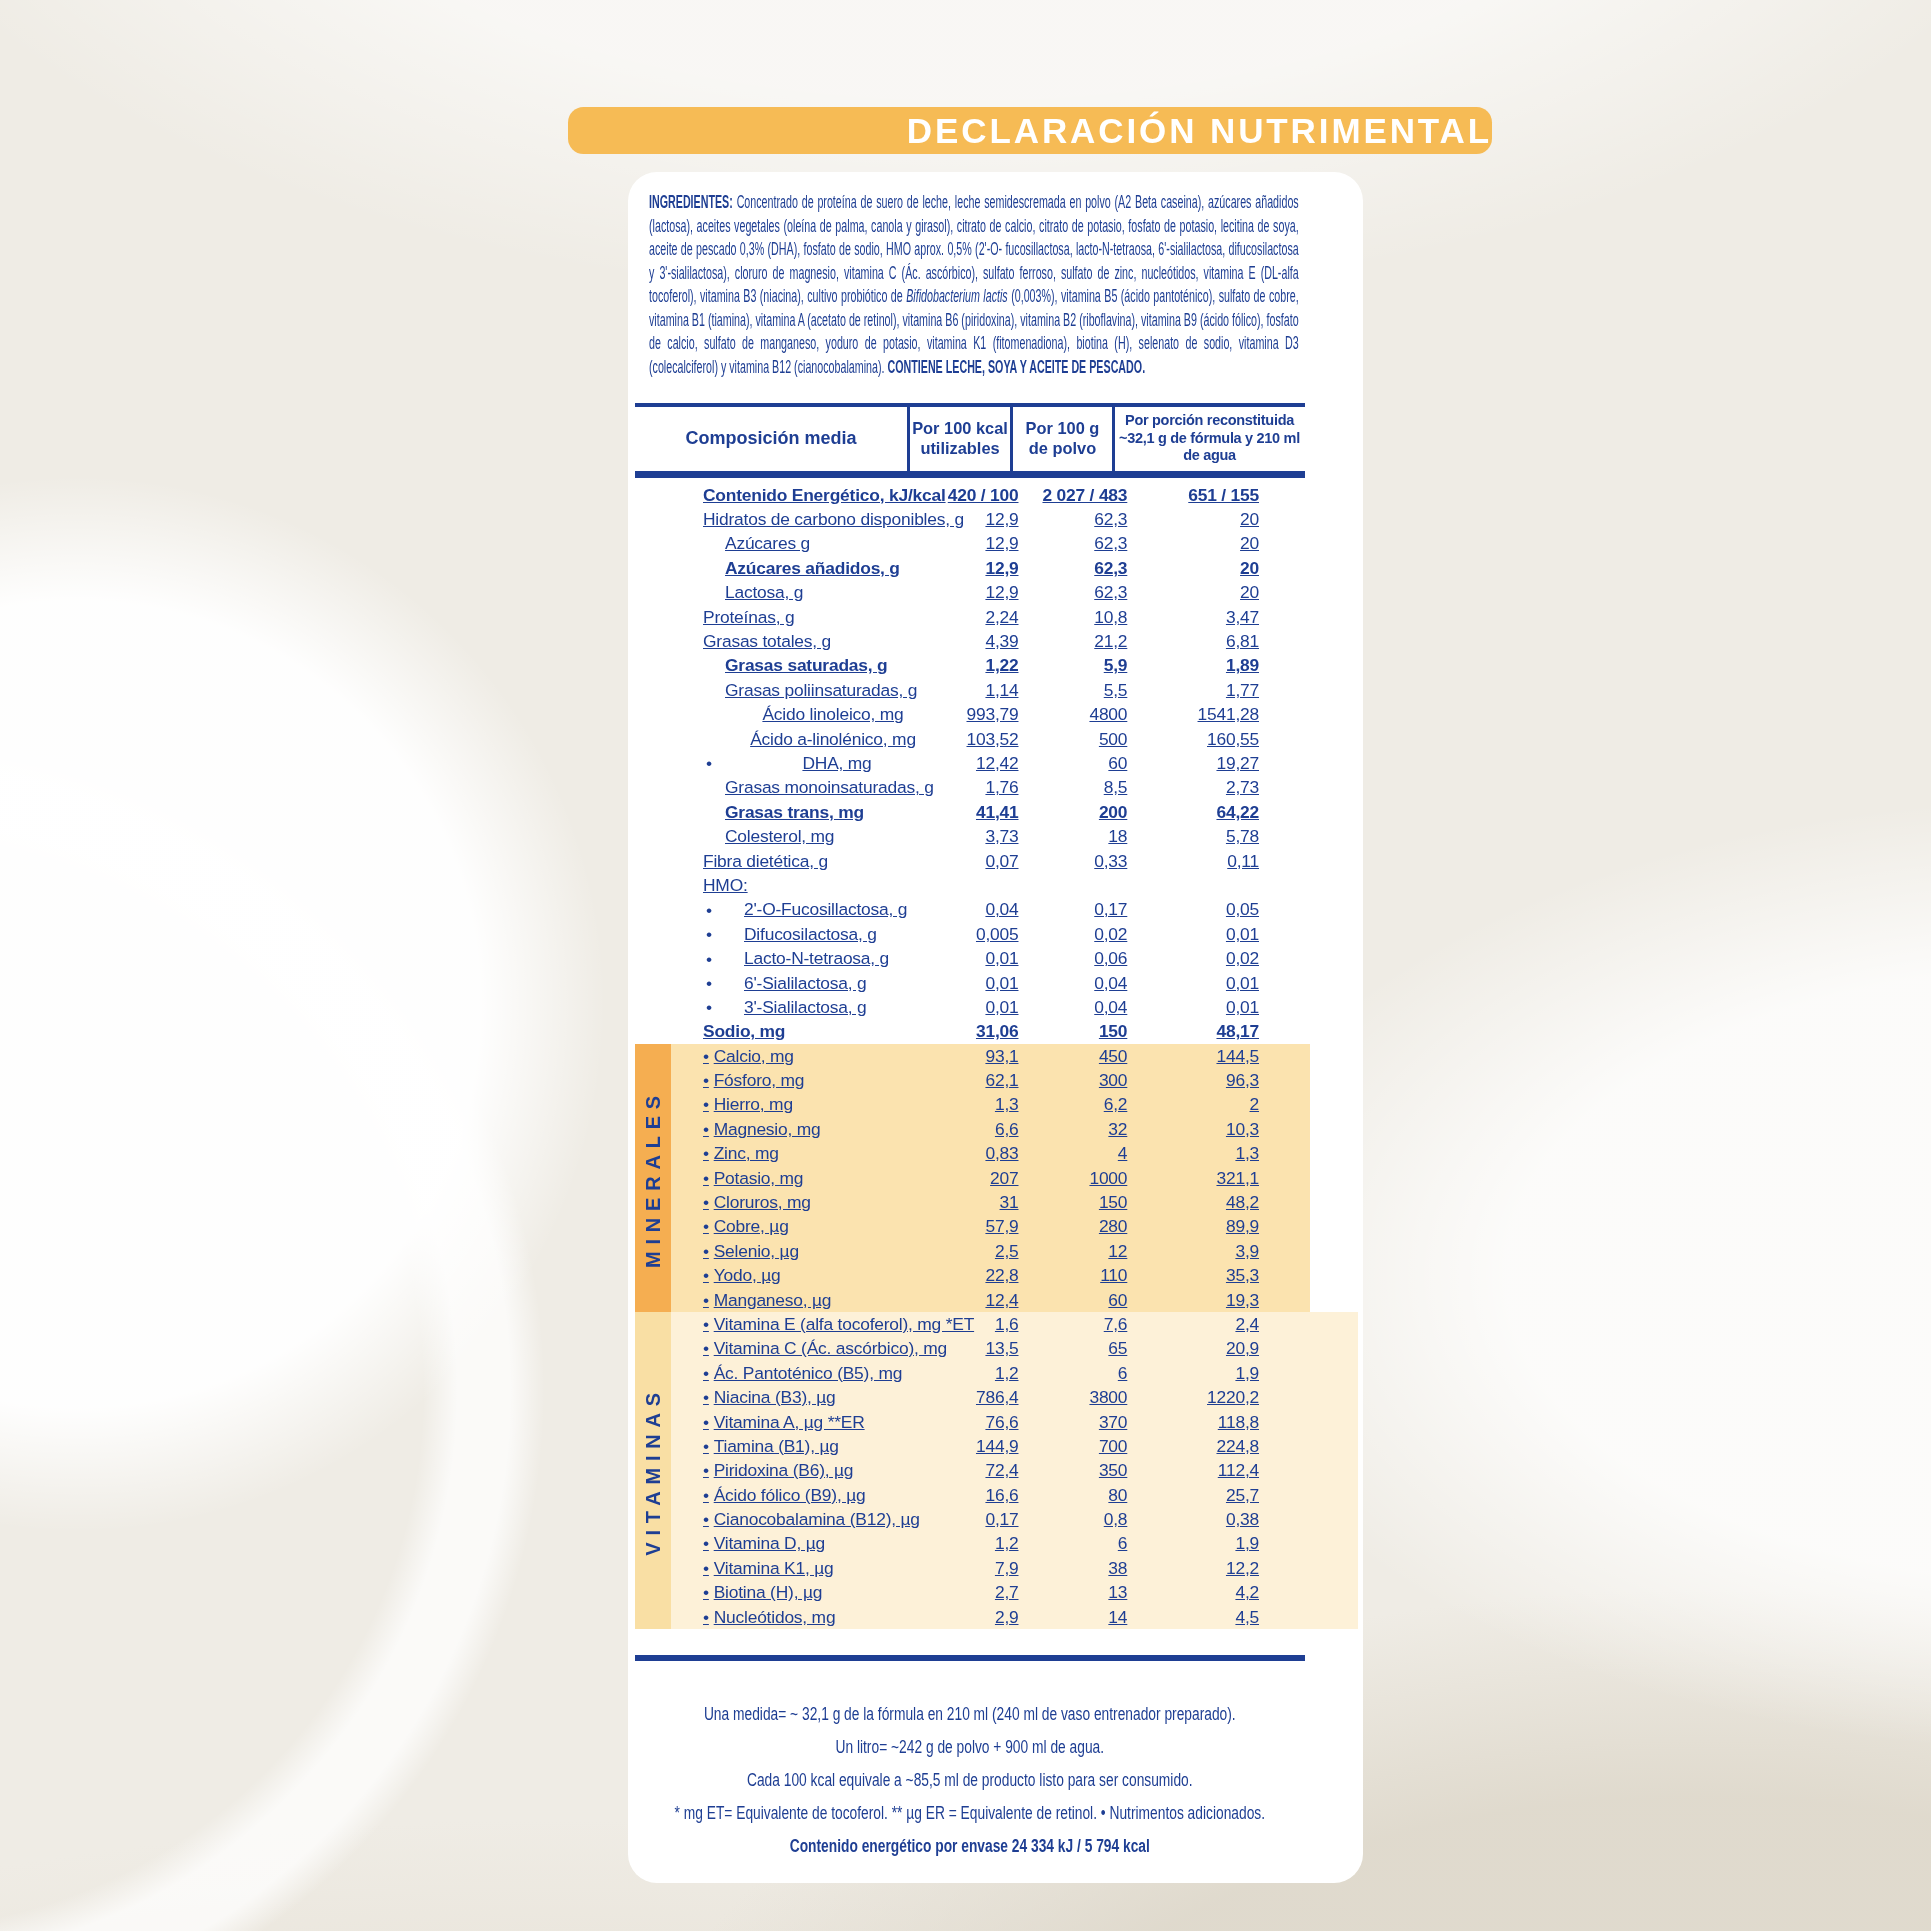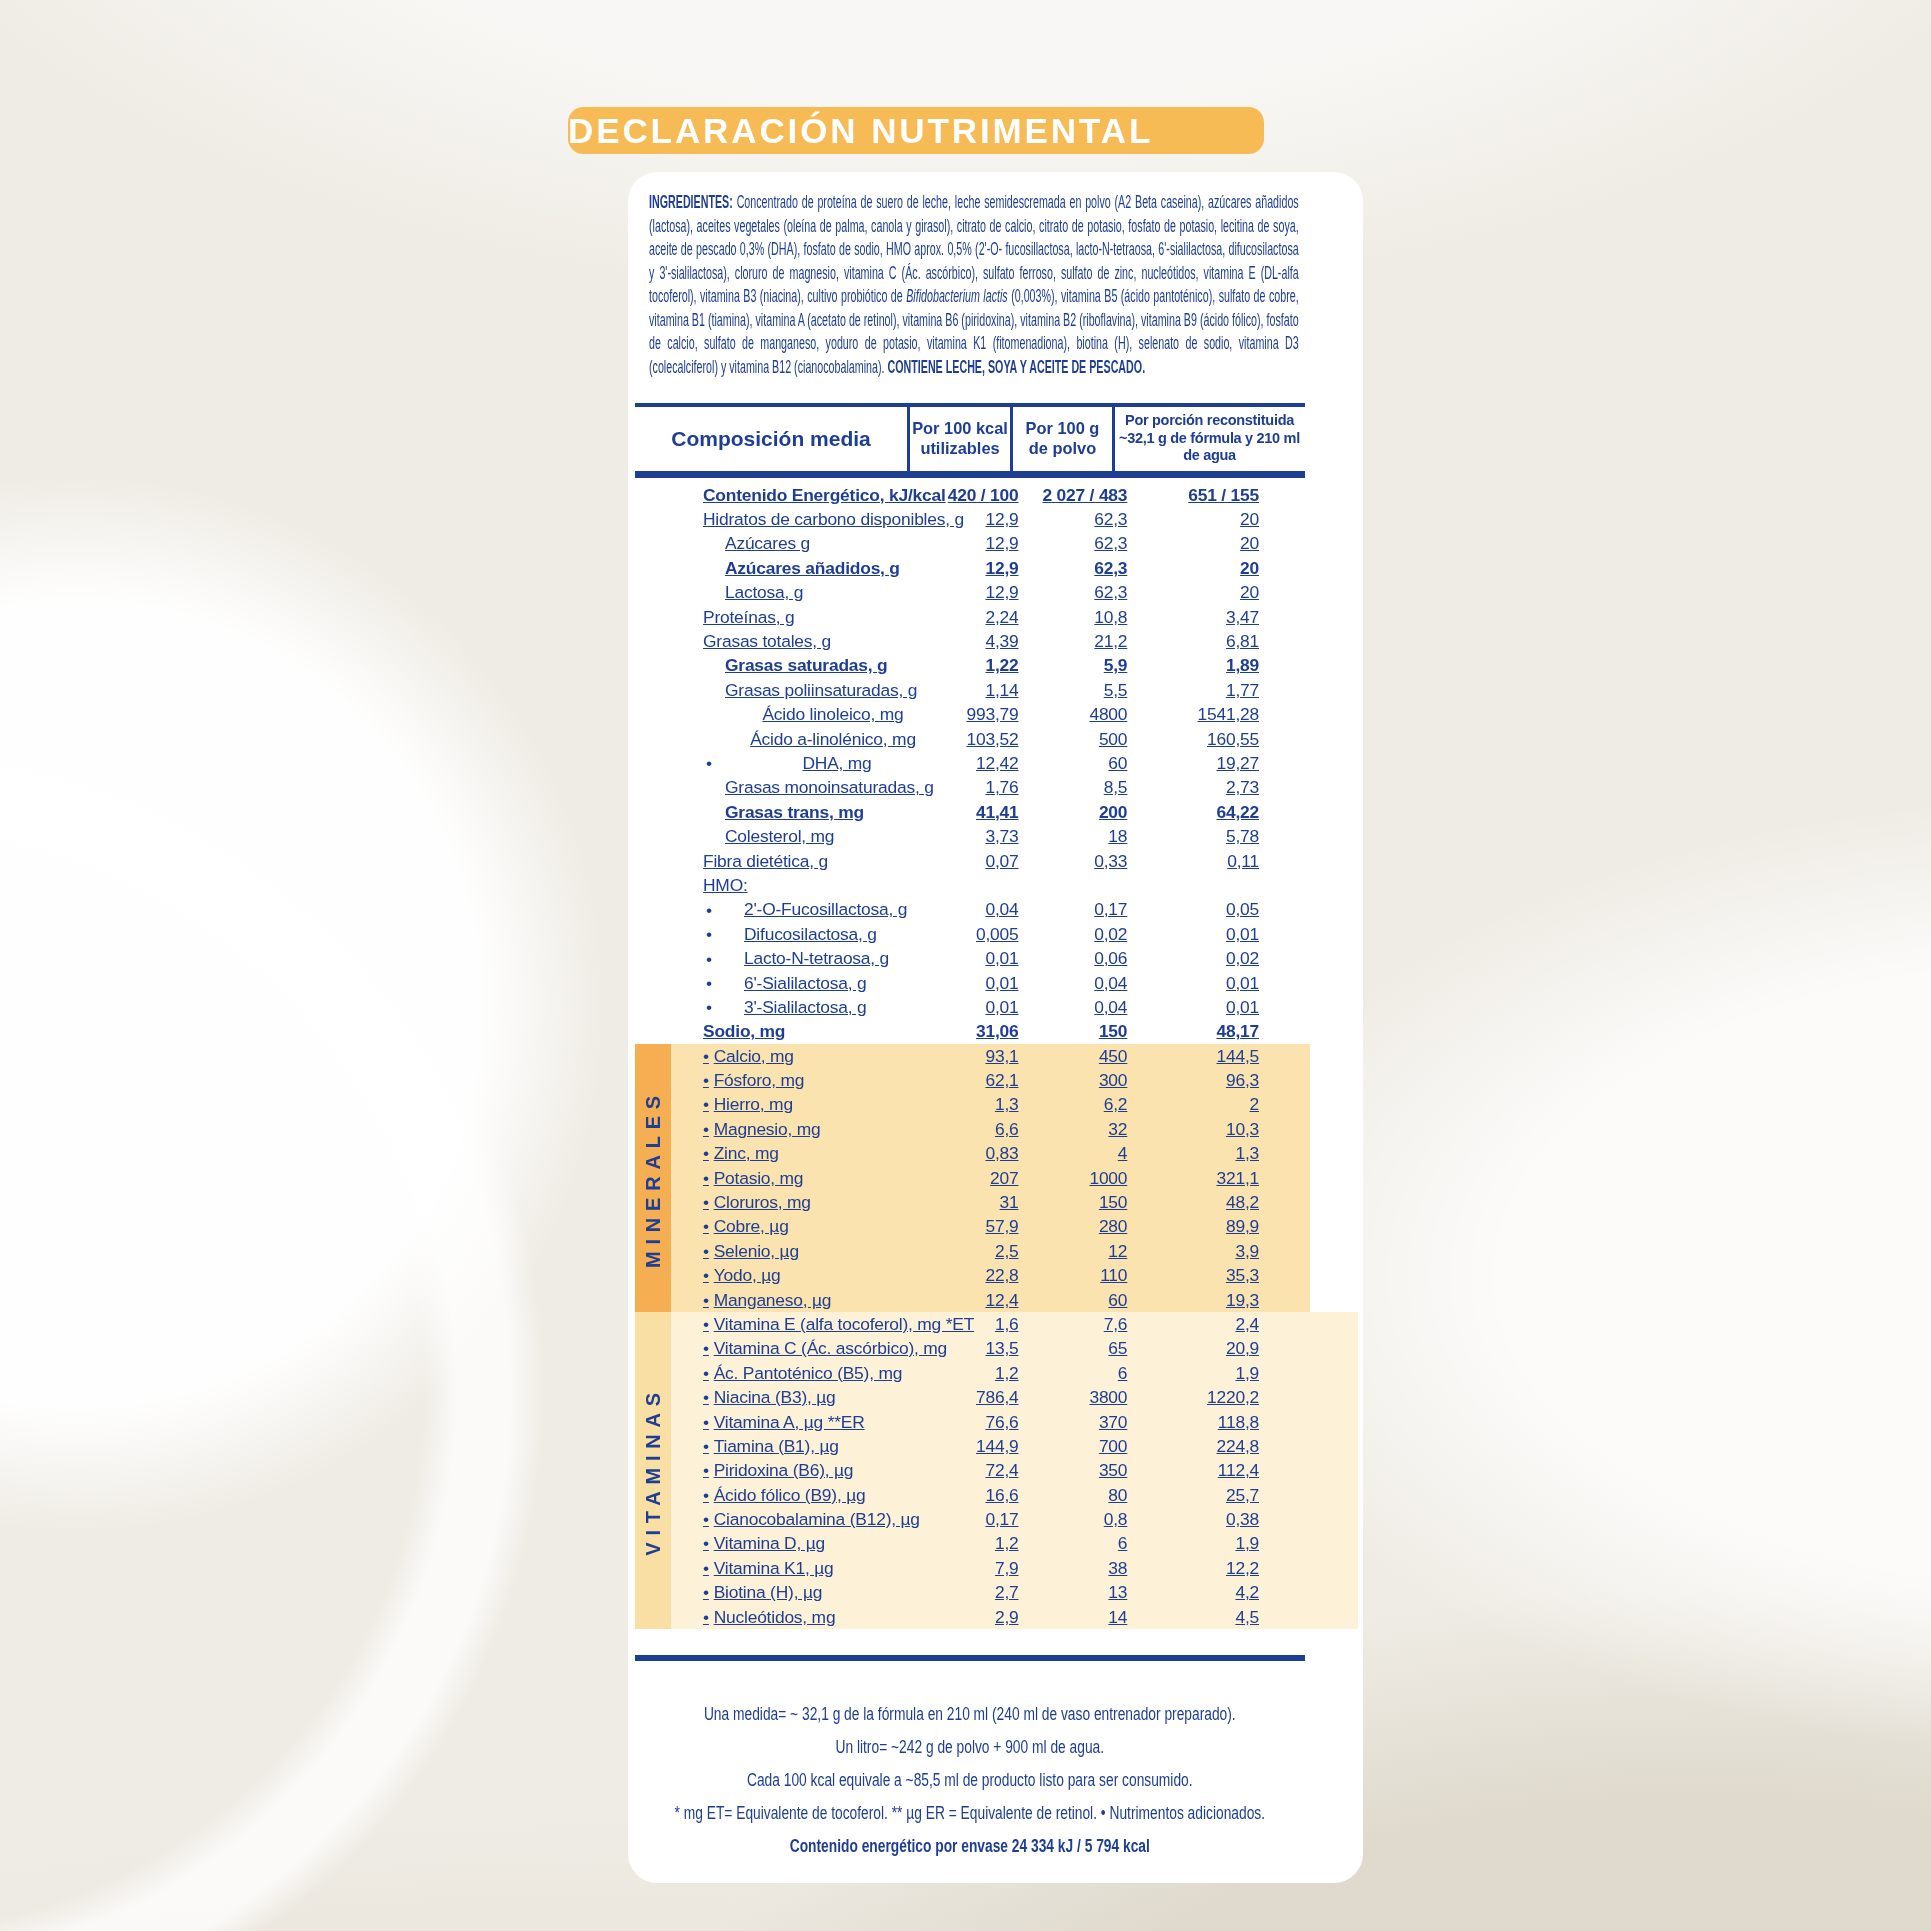--- a/index.html
+++ b/index.html
@@ -12,41 +12,41 @@
       radial-gradient(circle 869px at -6% 72%, rgba(255,255,255,0) 62%, rgba(255,255,255,.75) 66%, rgba(255,255,255,.75) 72%, rgba(255,255,255,0) 76%),
       radial-gradient(ellipse 1641px 821px at 50% -14%, rgba(255,255,255,.6) 0 45%, rgba(255,255,255,0) 70%),
       radial-gradient(ellipse 1448px 772px at 108% 66%, rgba(255,255,255,.8) 0 40%, rgba(255,255,255,0) 62%),
       radial-gradient(ellipse 1641px 869px at 88% 112%, rgba(222,216,203,.9) 0 42%, rgba(222,216,203,0) 66%),
       radial-gradient(ellipse 1931px 676px at 30% 118%, rgba(233,228,218,.85) 0 45%, rgba(233,228,218,0) 68%);
     position:relative;overflow:hidden;
     color:var(--blue,#1E3E93);
   }
   .abs{position:absolute;}
   
-  .banner{left:568px;top:107px;width:696px;height:47px;background:var(--banner_orange,#F6BB55);
-    border-radius:15.4px;display:flex;align-items:center;justify-content:flex-start;}
+  .banner{left:568px;top:107px;width:924px;height:47px;background:var(--banner_orange,#F6BB55);
+    border-radius:15.4px;display:flex;align-items:center;justify-content:flex-end;}
   .banner-title{color:var(--banner_text,#FFFFFF);font-size:35px;font-weight:bold;letter-spacing:2.9px;}
   
   .card{left:628px;top:172px;width:735px;height:1711px;background:var(--card_white,#FFFFFF);border-radius:29px;}
   
   .ingredients{left:649px;top:190px;width:1110px;transform:scaleX(0.5853);transform-origin:left top;
     font-size:18.3px;line-height:23.5px;text-align:justify;}
   .ingredients .b{font-weight:bold;}
   .ingredients .i{font-style:italic;}
   
   .rule{background:var(--blue,#1E3E93);}
   .rule-top{left:635px;top:403px;width:670px;height:3.9px;}
   .rule-mid{left:635px;top:471px;width:670px;height:6.8px;}
   .rule-bottom{left:635px;top:1655px;width:670px;height:5.8px;}
   
   .thead{left:635px;top:406px;width:670px;height:65px;display:grid;grid-template-columns:272px 103px 102px 192px;}
   .th{display:flex;align-items:center;justify-content:center;text-align:center;
       font-weight:bold;font-size:16.4px;line-height:19.3px;padding:0 1.9px;box-sizing:border-box;}
   .th + .th{border-left:3.9px solid var(--blue,#1E3E93);}
-  .th-label{font-size:21px;line-height:27px;}
+  .th-label{font-size:18px;line-height:27px;}
   .th3{font-size:14.5px;line-height:17.4px;letter-spacing:-0.3px;}
   
   .sec-minerals{left:635px;top:1044px;width:675px;height:268px;background:var(--minerals_row_bg,#FBE3AF);}
   .sec-vitamins{left:635px;top:1312px;width:723px;height:317px;background:var(--vitamins_row_bg,#FDF1D8);}
   .tab{width:36px;display:flex;align-items:center;justify-content:center;}
   .tab-minerals{left:635px;top:1044px;height:268px;background:var(--minerals_tab_orange,#F5AE51);}
   .tab-vitamins{left:635px;top:1312px;height:317px;background:var(--vitamins_tab_orange,#F9DFA4);}
   .tab-label{writing-mode:vertical-rl;transform:rotate(180deg);
     font-weight:bold;font-size:20px;letter-spacing:6.8px;color:var(--blue,#1E3E93);white-space:nowrap;}
   

